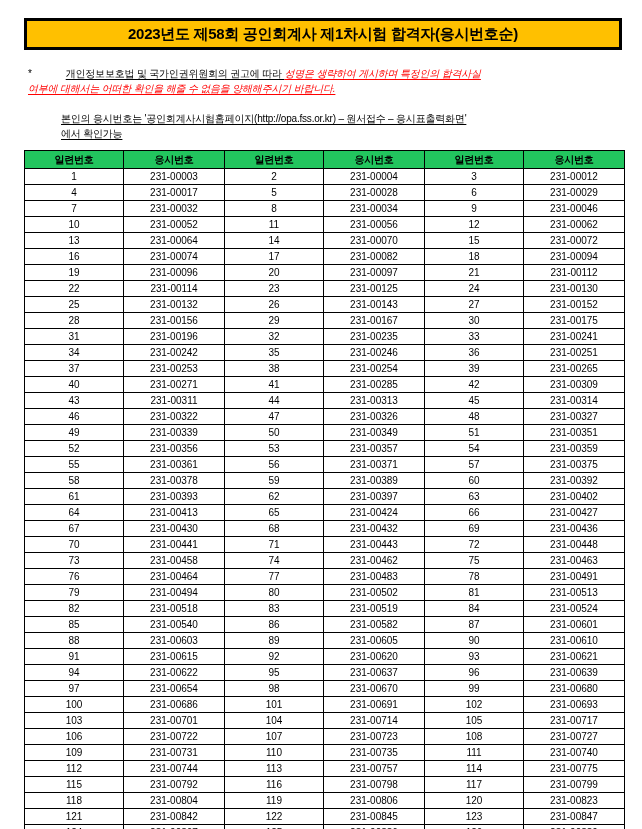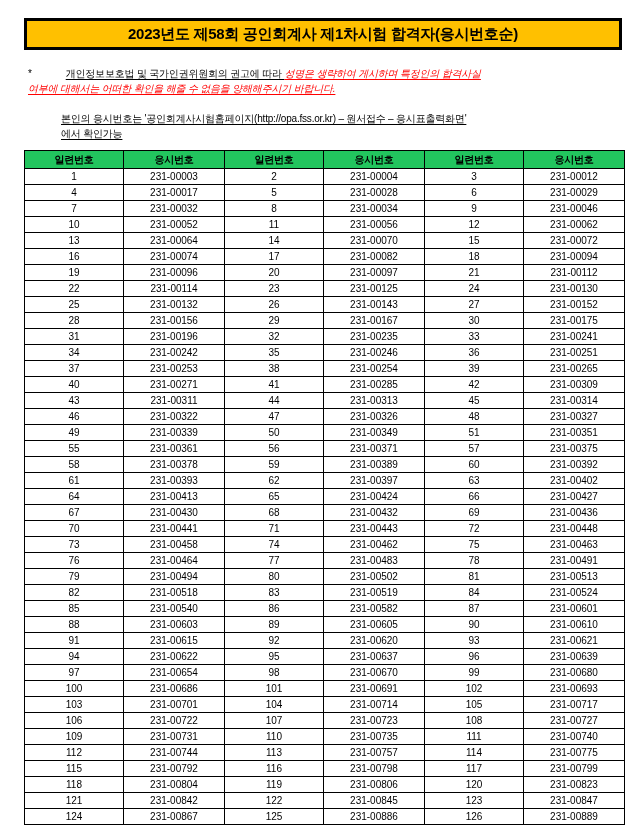--- a/index.html
+++ b/index.html
@@ -285,20 +285,28 @@
         </tr>
         <tr>
           <td>49</td>
           <td>231-00339</td>
           <td>50</td>
           <td>231-00349</td>
           <td>51</td>
           <td>231-00351</td>
         </tr>
         <tr>
+          <td>52</td>
+          <td>231-00356</td>
+          <td>53</td>
+          <td>231-00357</td>
+          <td>54</td>
+          <td>231-00359</td>
+        </tr>
+        <tr>
           <td>55</td>
           <td>231-00361</td>
           <td>56</td>
           <td>231-00371</td>
           <td>57</td>
           <td>231-00375</td>
         </tr>
         <tr>
           <td>58</td>
           <td>231-00378</td>

